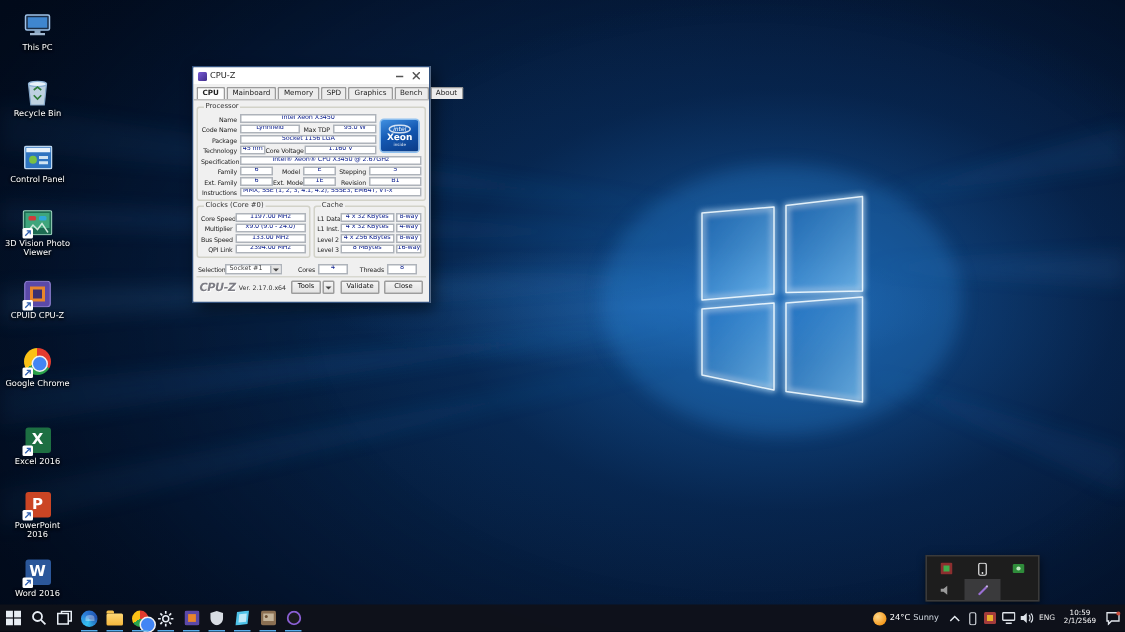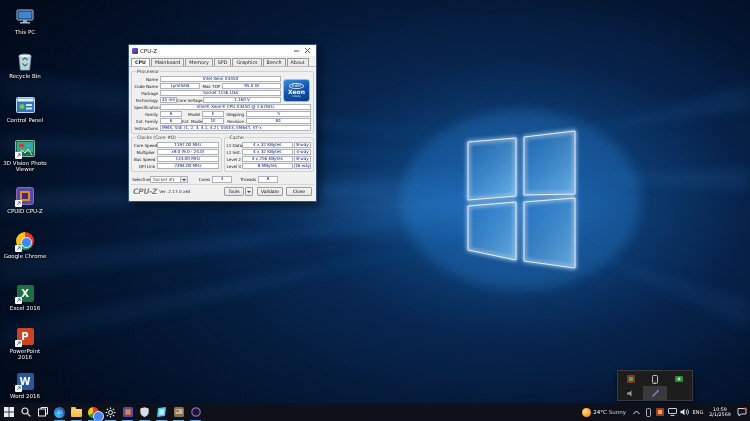--- a/index.html
+++ b/index.html
@@ -28,21 +28,21 @@
         justify-content:center; color:#fff; font-weight:bold; font-size:10px; }
   .sc { position:absolute; left:1px; bottom:0; width:7px; height:7px; background:#fff;
         border-radius:1px; display:flex; align-items:center; justify-content:center; }
   .chrome-ball { width:18px; height:18px; border-radius:50%;
      background: conic-gradient(from 120deg, #2aa24a 0 33%, #fbc116 0 66%, #e33b2e 0 100%);
      position:relative; }
   .chrome-ball::after { content:""; position:absolute; left:4.5px; top:4.5px; width:9px; height:9px;
      border-radius:50%; background:#4285f4; border:1.5px solid #f1f1f1; }
 
   
-  .win { position:absolute; left:128px; top:44px; width:189px; background:#f0f0f0;
+  .win { position:absolute; left:128px; top:44px; width:159px; background:#f0f0f0;
          border:1px solid #33527e; box-shadow:3px 4px 10px rgba(0,0,0,0.55); z-index:4; }
   .tbar { height:11px; background:#ffffff; display:flex; align-items:center; padding:0 3px; }
   .tbar .appico { width:6px; height:6px; border-radius:1px;
         background:linear-gradient(135deg,#7a5bd6,#3f2d8a); margin-right:2px; }
   .tbar .ttl { font-size:5.5px; color:#222; flex:1; }
   .cap { width:11px; height:11px; display:flex; align-items:center; justify-content:center; }
   .tabs { display:flex; align-items:flex-end; padding:2px 2px 0 2px; background:#f0f0f0; height:10px; }
   .tab { font-size:4.8px; padding:1px 3px 1px; border:1px solid #9a9a9a; border-bottom:none;
          background:#ececec; color:#222; margin-right:1px; border-radius:1px 1px 0 0; }
   .tab.active { background:#fdfdfd; font-weight:bold; position:relative; top:0; }

